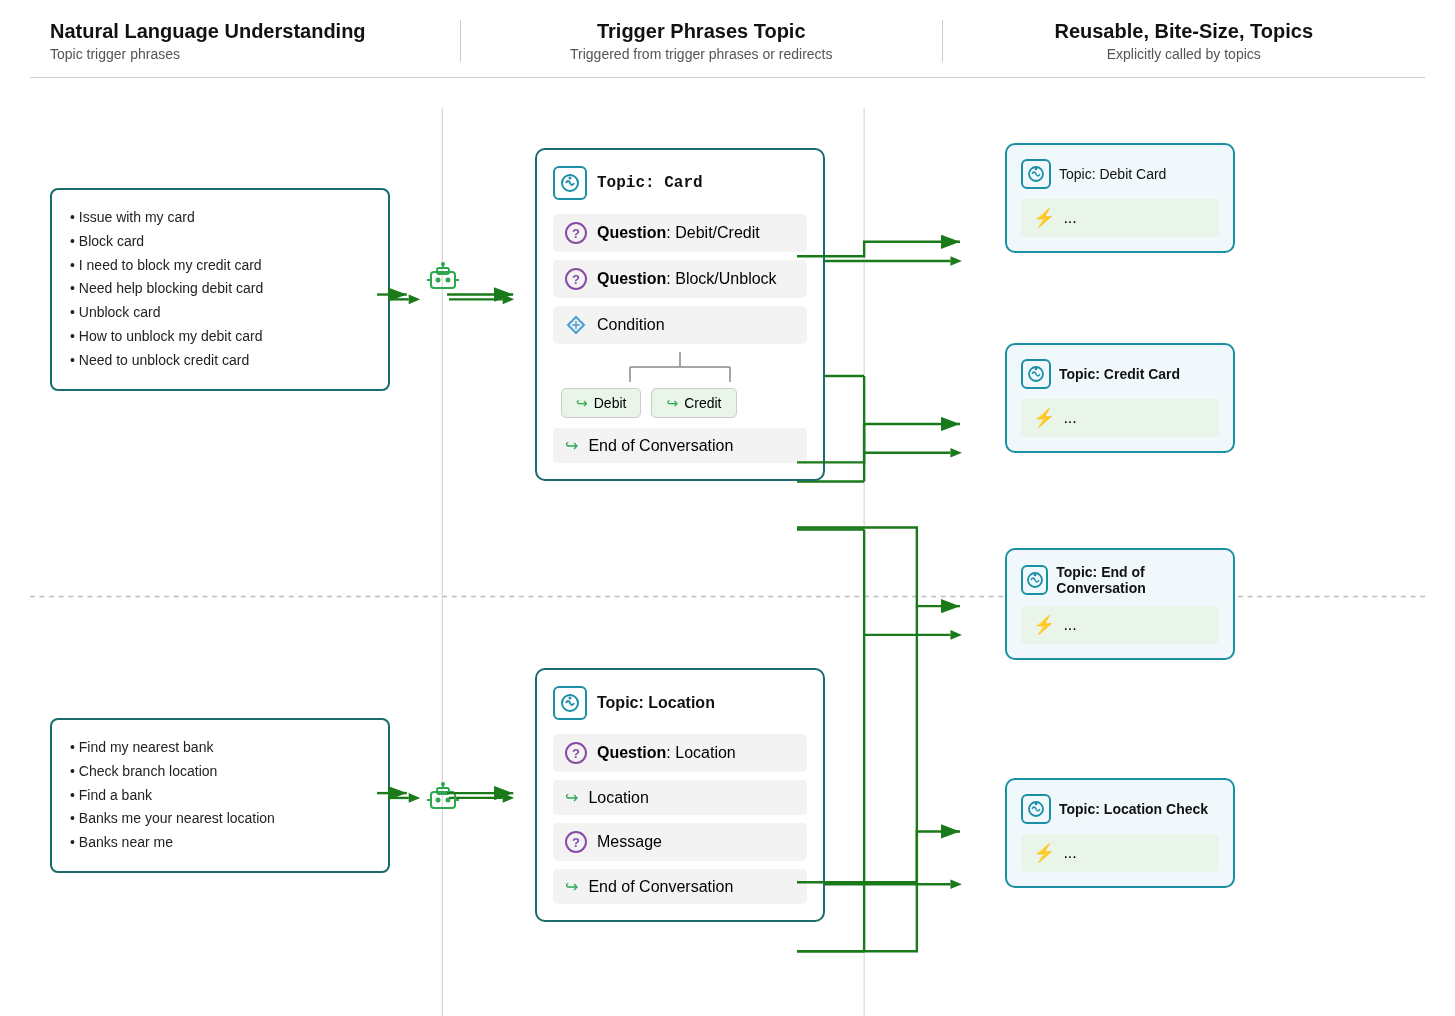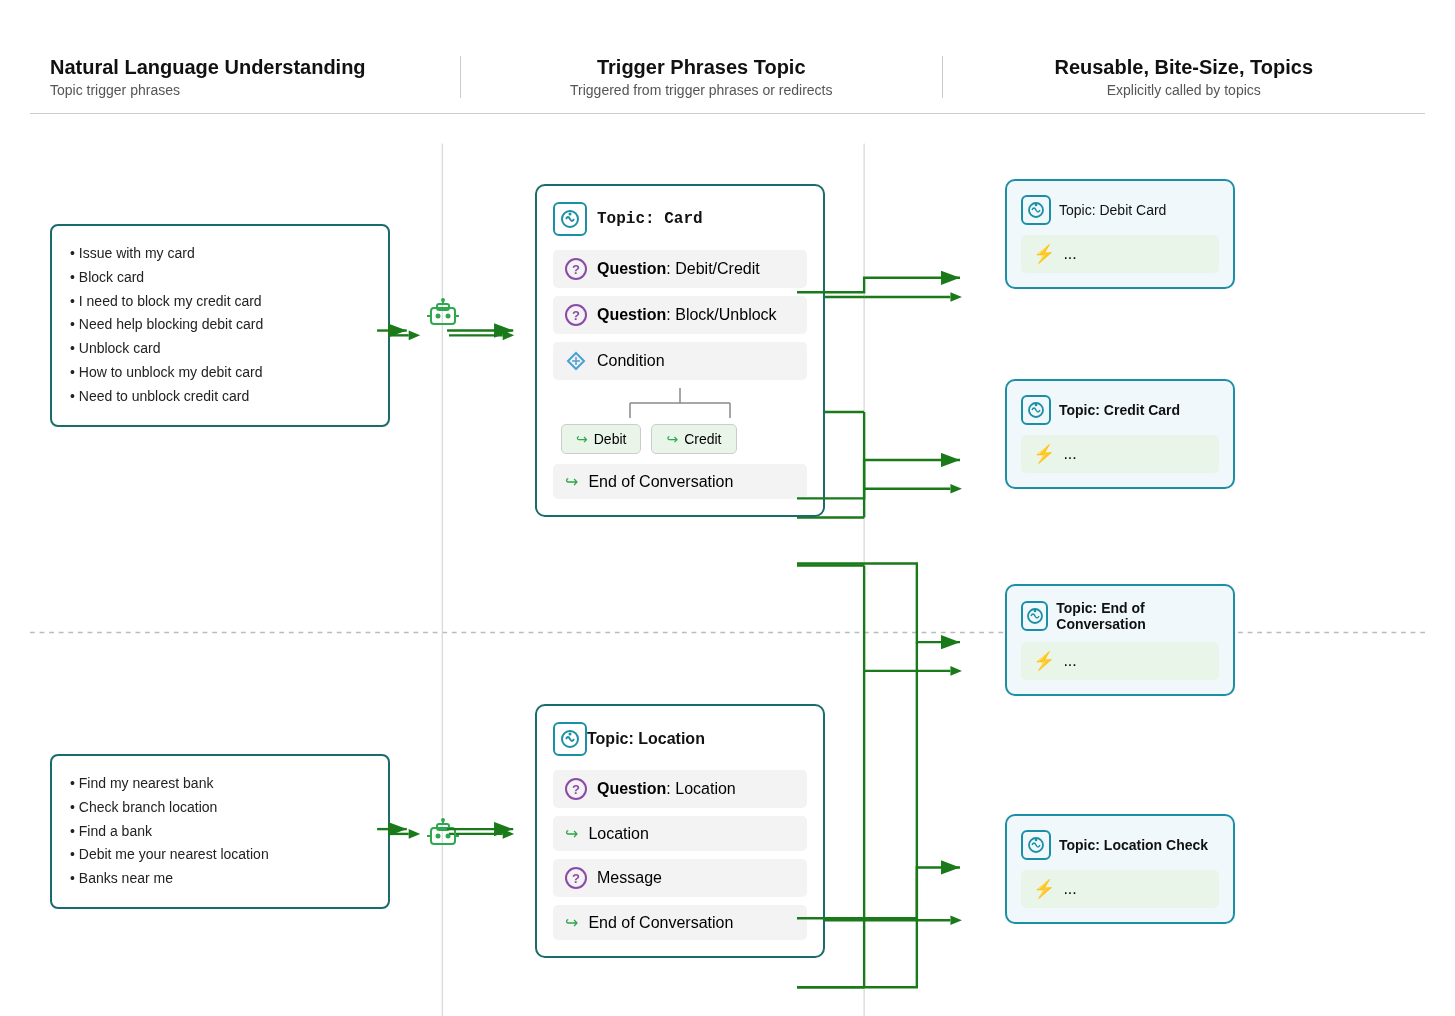--- a/index.html
+++ b/index.html
@@ -22,21 +22,20 @@
     .header-row {
       display: grid;
       grid-template-columns: 430px 1fr 1fr;
       border-bottom: 1px solid #ccc;
       padding-bottom: 15px;
       margin-bottom: 10px;
     }
     .header-col {
       text-align: center;
       padding: 0 10px;
-      margin-top: 36px;
     }
     .header-col:first-child { text-align: left; padding-left: 20px; }
     .header-col:nth-child(2) { border-left: 1px solid #ccc; border-right: 1px solid #ccc; }
     .header-title {
       font-size: 20px;
       font-weight: bold;
       color: #111;
     }
     .header-subtitle {
       font-size: 14px;
@@ -211,39 +210,39 @@
       <div style="display:flex;align-items:center;gap:10px;background:#f3f3f3;border-radius:5px;padding:8px 12px;">
         <span style="color:#2ea84e;font-size:16px;">↪</span>
         <span>End of Conversation</span>
       </div>
     </div>
 
     <div class="nlu-box" style="position:absolute; top:630px; left:20px;">
       <div>• Find my nearest bank</div>
       <div>• Check branch location</div>
       <div>• Find a bank</div>
-      <div>• Debit me your nearest location</div>
+      <div>• Banks me your nearest location</div>
       <div>• Banks near me</div>
     </div>
 
     <div style="position:absolute; top:692px; left:395px;">
       <svg width="36" height="36" viewBox="0 0 36 36">
         <rect x="6" y="12" width="24" height="16" rx="3" fill="none" stroke="#2ea84e" stroke-width="2"></rect>
         <rect x="12" y="8" width="12" height="6" rx="2" fill="none" stroke="#2ea84e" stroke-width="2"></rect>
         <line x1="18" y1="8" x2="18" y2="5" stroke="#2ea84e" stroke-width="2"></line>
         <circle cx="18" cy="4" r="2" fill="#2ea84e"></circle>
         <circle cx="13" cy="20" r="2.5" fill="#2ea84e"></circle>
         <circle cx="23" cy="20" r="2.5" fill="#2ea84e"></circle>
         <line x1="6" y1="20" x2="2" y2="20" stroke="#2ea84e" stroke-width="2"></line>
         <line x1="30" y1="20" x2="34" y2="20" stroke="#2ea84e" stroke-width="2"></line>
       </svg>
     </div>
 
     <div style="position:absolute; top:580px; left:505px; border:2.5px solid #1a6b6b; border-radius:10px; background:#fff; padding:16px; width:290px;">
-      <div style="display:flex; align-items:center; gap:0; margin-bottom:14px;">
+      <div style="display:flex; align-items:center; gap:10px; margin-bottom:14px;">
         <div style="width:34px;height:34px;border:2px solid #1a8fa5;border-radius:6px;display:flex;align-items:center;justify-content:center;">
           <svg width="22" height="22" viewBox="0 0 22 22">
             <circle cx="11" cy="11" r="8" fill="none" stroke="#1a8fa5" stroke-width="2"></circle>
             <path d="M7 11 Q9 7 11 11 Q13 15 15 11" fill="none" stroke="#1a8fa5" stroke-width="1.8"></path>
             <circle cx="11" cy="6" r="1.5" fill="#1a8fa5"></circle>
           </svg>
         </div>
         <div style="font-size:16px;font-weight:bold;color:#111;">Topic: Location</div>
       </div>
 

